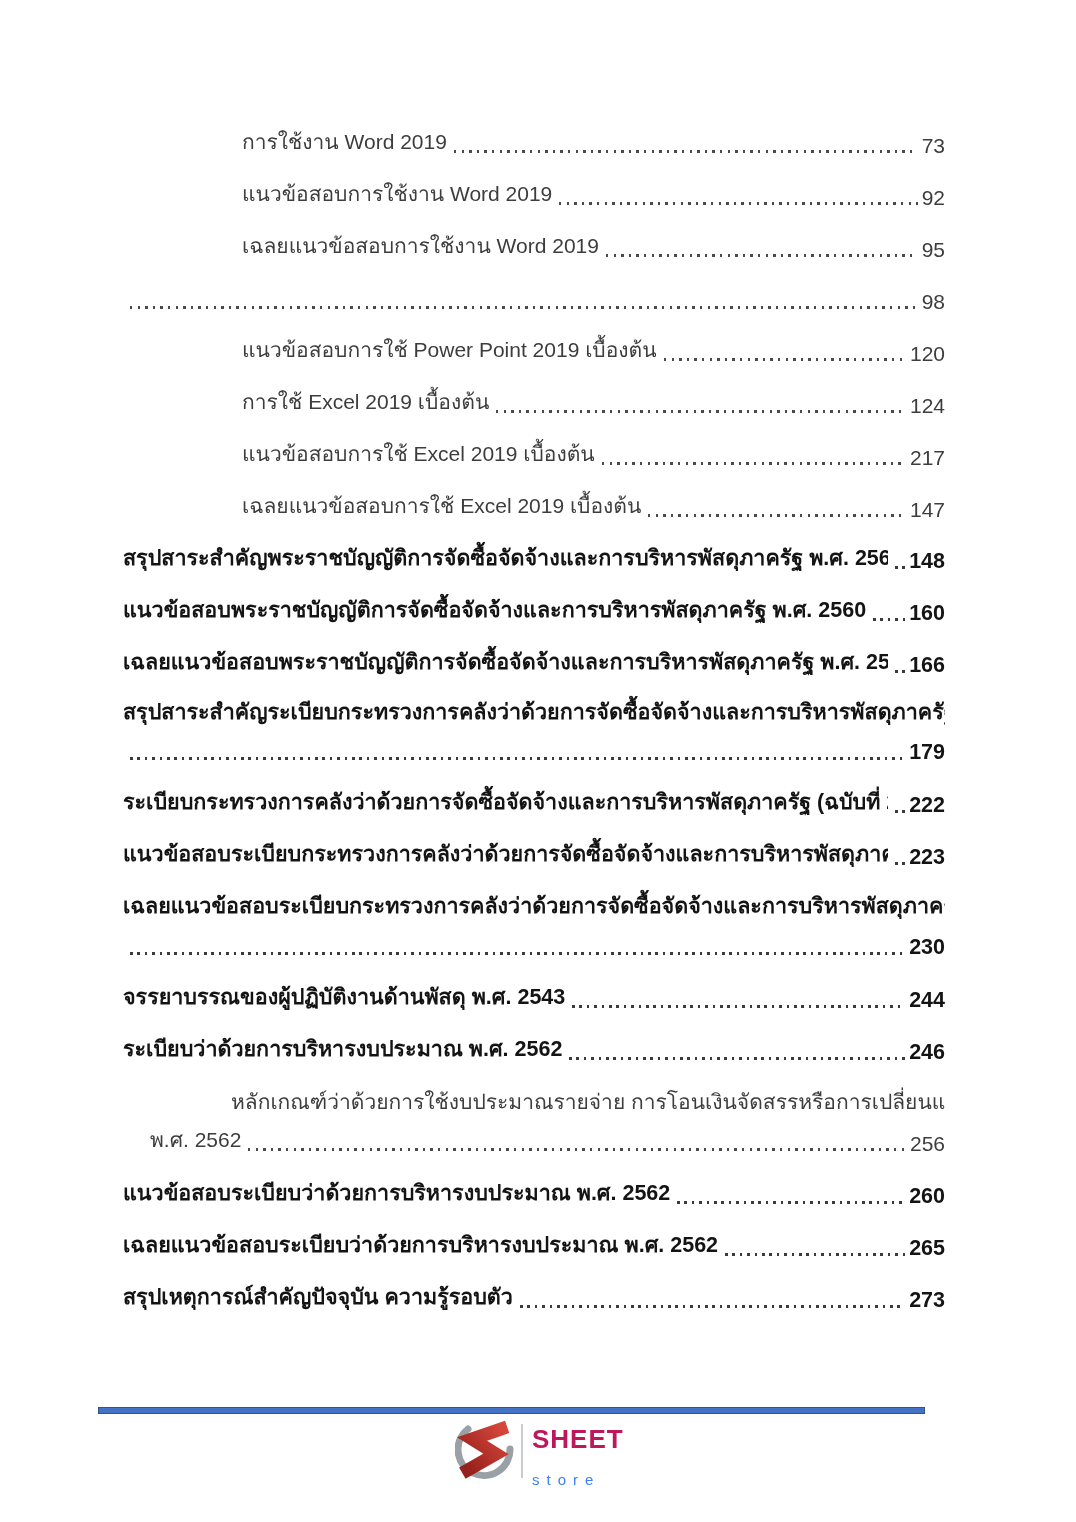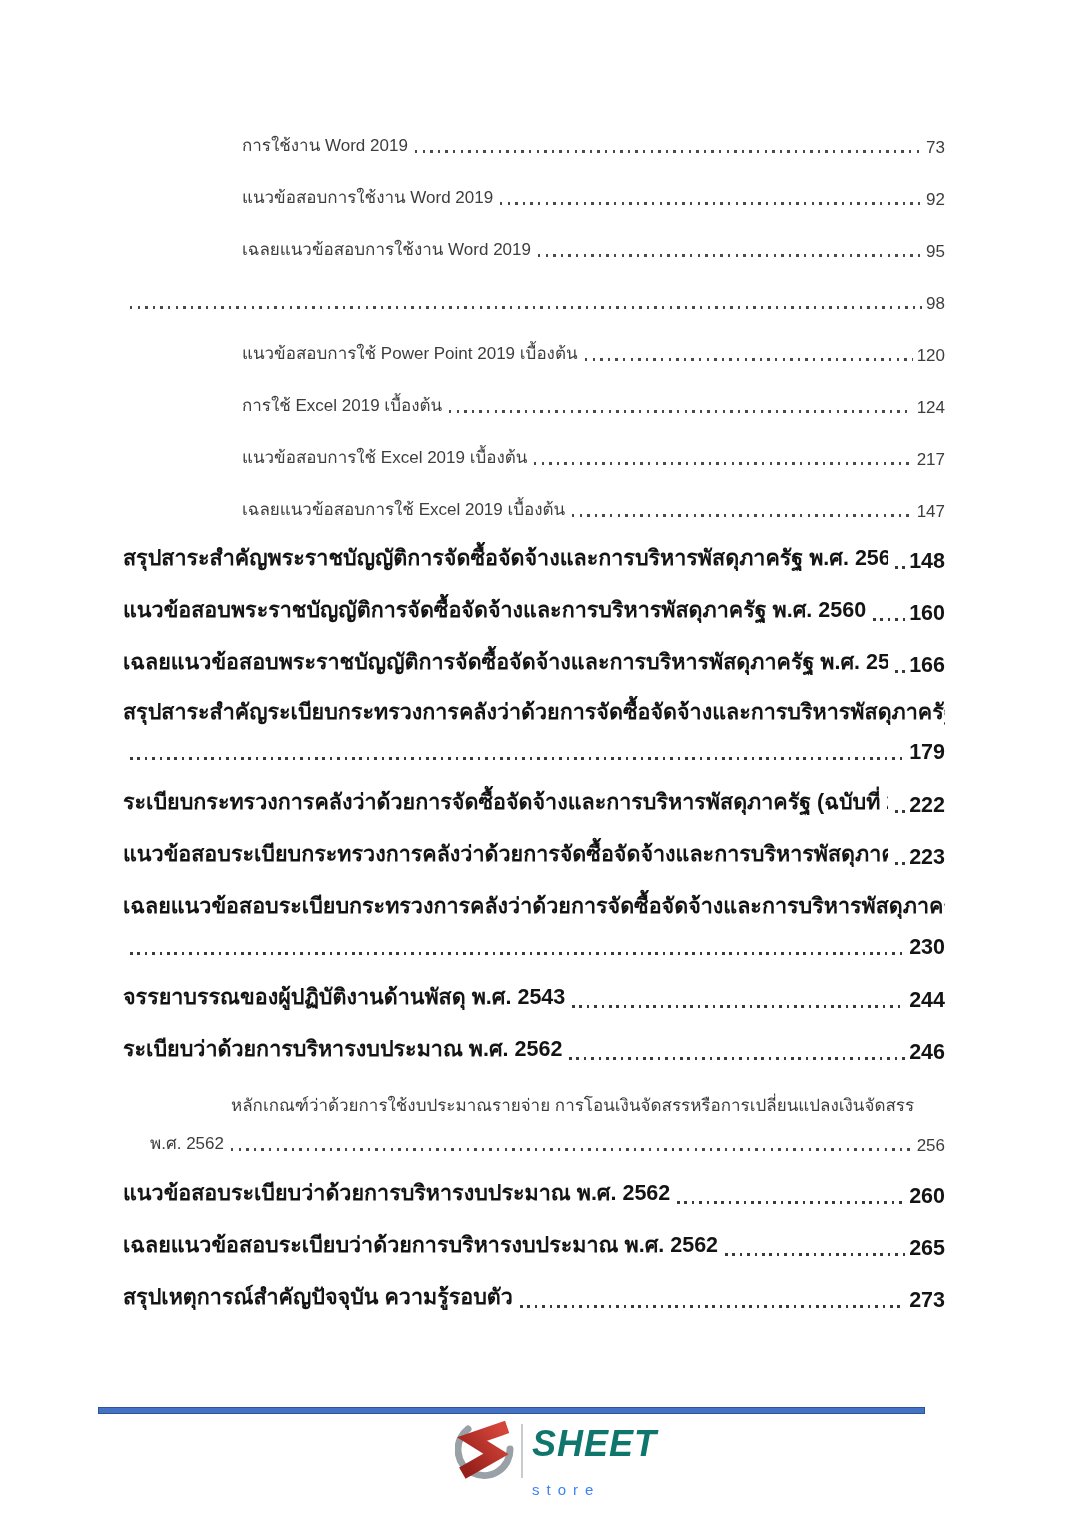--- a/index.html
+++ b/index.html
@@ -12,21 +12,21 @@
   .page { position:absolute; inset:0; background:#ffffff; }
 
   .toc { position:absolute; left:123px; top:106px; width:822px; }
 
   .row { display:flex; align-items:flex-end; }
   .h52 { height:52px; } .h53 { height:53px; } .h50 { height:50px; }
   .h38 { height:38px; } .h37 { height:37px; }
 
   .row .label { white-space:nowrap; flex-shrink:1; min-width:0; overflow:hidden; }
 
-  .sub  { font-size:17px; font-weight:400; color:#3d3d3d; }
+  .sub  { font-size:21px; font-weight:400; color:#3d3d3d; }
   .sub .label { padding-left:119px; }
   .main { font-size:21.5px; font-weight:700; color:#141414; }
 
   .cont1 .label { padding-left:108px; }
   .cont2 .label { padding-left:27px; }
 
   .dots {
     flex:1 1 auto; min-width:10px; height:3px;
     margin:0 4px 5px 7px;
     background-image:repeating-linear-gradient(to right,#3a3a3a 0 2.6px,transparent 2.6px 7.4px);
@@ -38,21 +38,21 @@
   .accent-bar {
     position:absolute; left:98px; top:1407px; width:827px; height:7px;
     background:#4472c4; border:1px solid #2e5396;
   }
 
   .brand-lockup { position:absolute; left:455px; top:1420px; display:flex; align-items:flex-start; }
   .brand-icon { width:60px; height:74px; }
   .brand-divider { width:2px; height:54px; background:#c9cbcd; margin:4px 9px 0 6px; }
   .brand-col { padding-top:6px; }
   .brand {
-    font-size:36px; font-weight:700; letter-spacing:1px; color:#0f766e; line-height:1;font-style:italic;
+    font-size:26px; font-weight:700; letter-spacing:1px; color:#be185d; line-height:1;
   }
   .brand-sub {
     font-size:15px; letter-spacing:7px; color:#3b82f6; line-height:1; margin-top:20px;
   }
 </style>
 </head>
 <body>
 
 <div class="page">
 

